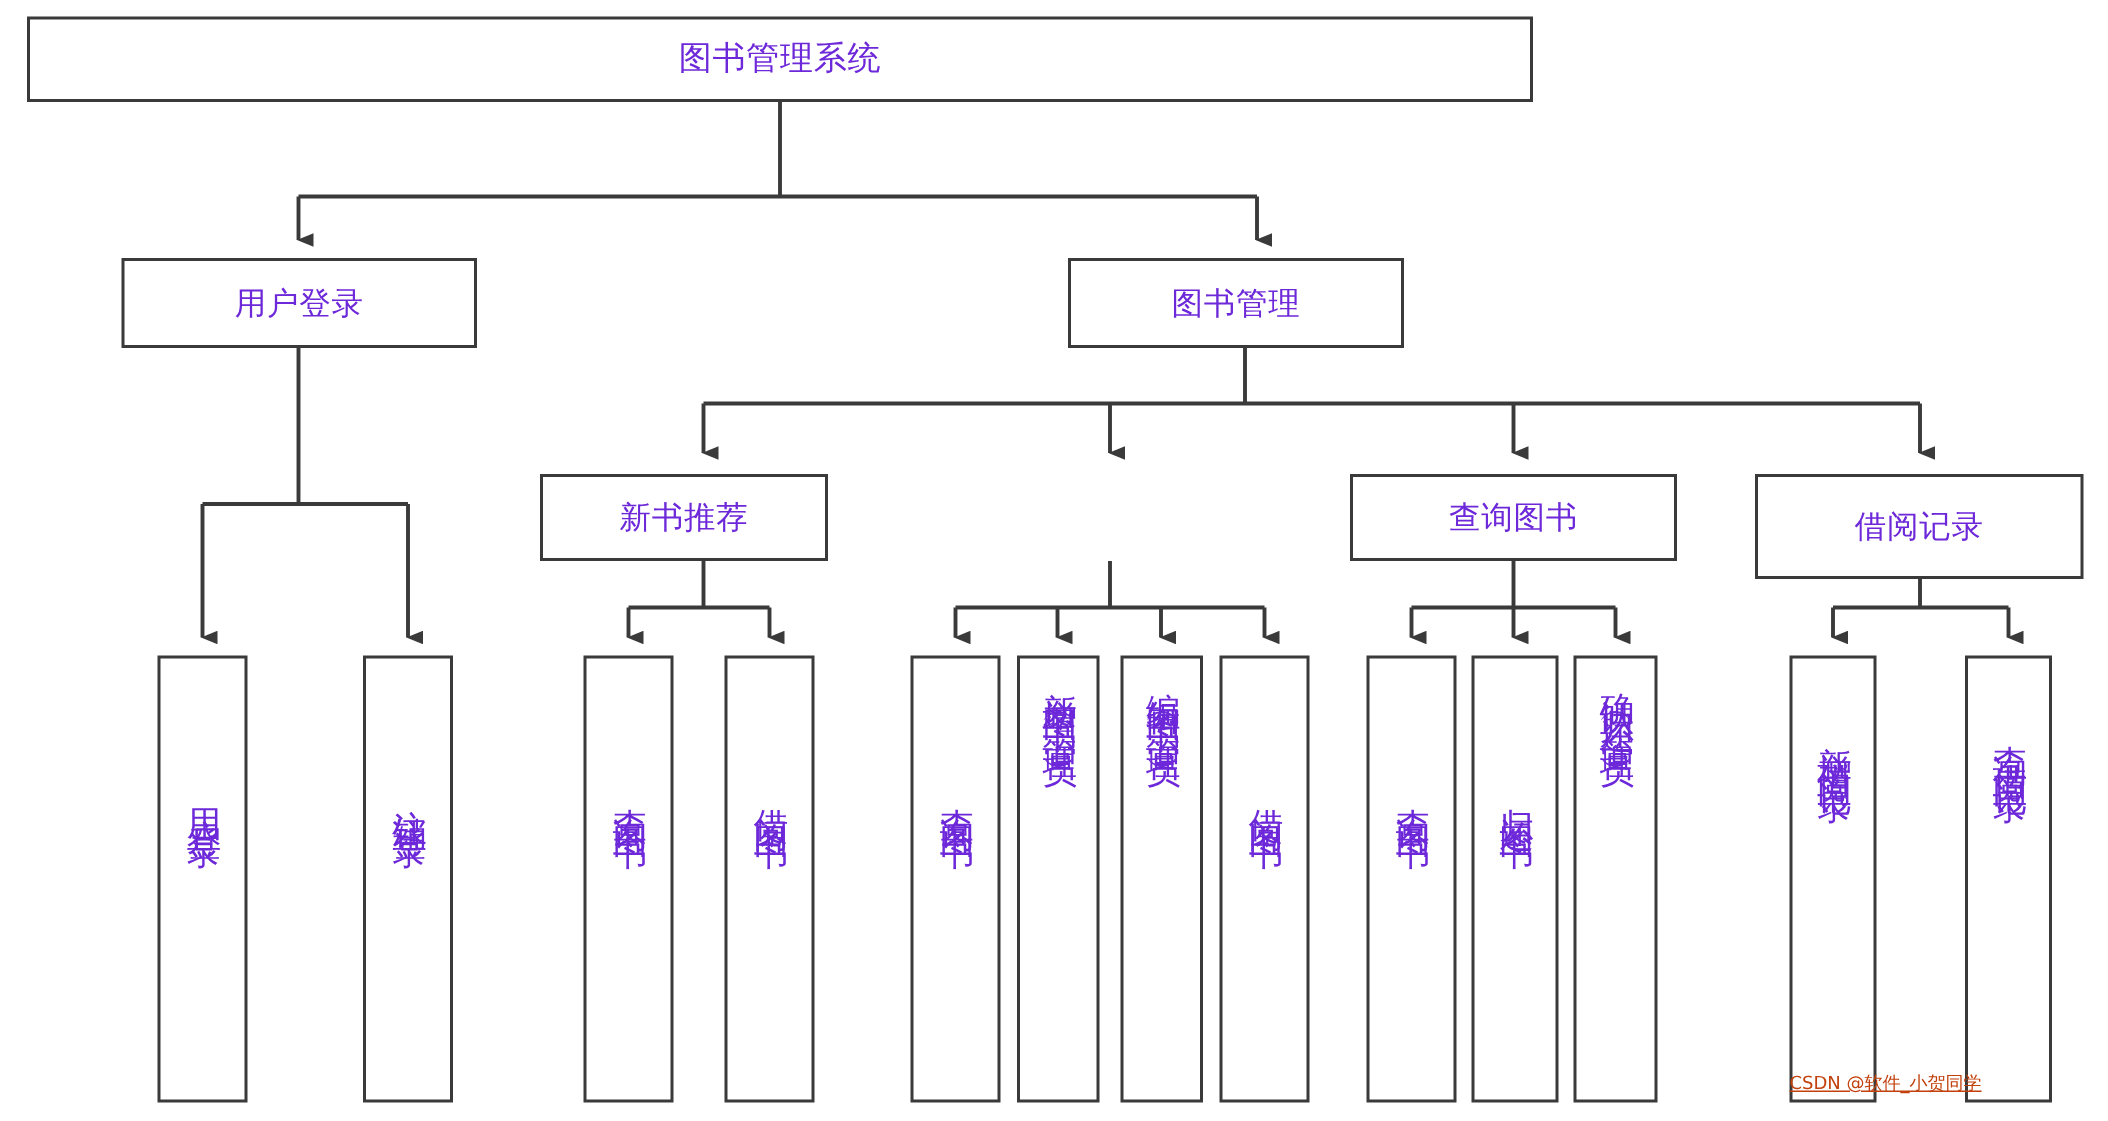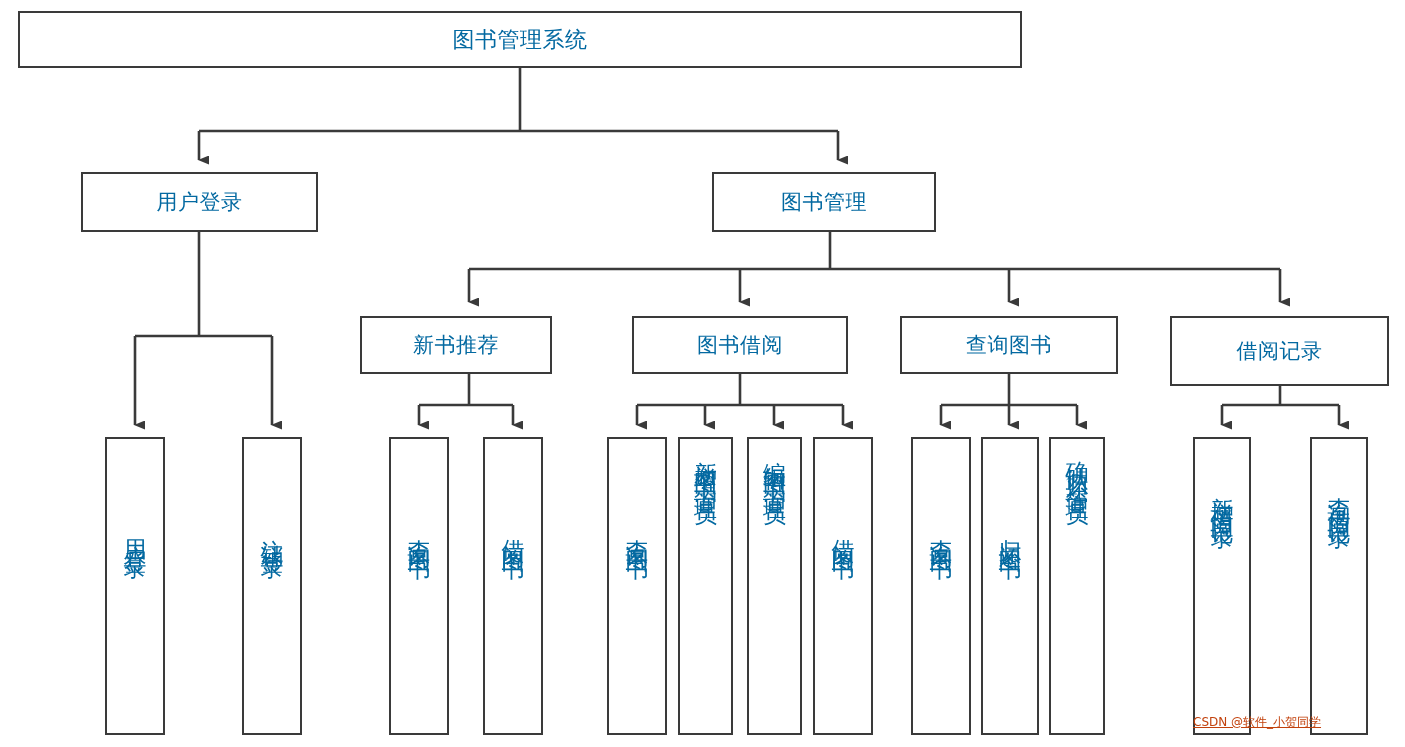--- a/index.html
+++ b/index.html
@@ -33,21 +33,21 @@
     align-items: center;
     justify-content: center;
     color: #1a1a1a;
     z-index: 2;
   }
   .node-label {
     display: block;
     text-align: center;
     line-height: 1.18;
     white-space: nowrap;
-    color: #0369a1;
+    color: #6d28d9;
   }
   
   .node.horiz .node-label {
     font-size: 21px;
     letter-spacing: 0.5px;
   }
   .node.root .node-label {
     font-size: 22px;
   }
   
@@ -138,23 +138,20 @@
   </div>
 
   <div class="node horiz" style="left:712px; top:172px; width:224px; height:60px;">
     <span class="node-label">图书管理</span>
   </div>
 
   <div class="node horiz" style="left:360px; top:316px; width:192px; height:58px;">
     <span class="node-label">新书推荐</span>
   </div>
 
-  <div class="node horiz" style="left:632px; top:316px; width:216px; height:58px;">
-    <span class="node-label">图书借阅</span>
-  </div>
 
   <div class="node horiz" style="left:900px; top:316px; width:218px; height:58px;">
     <span class="node-label">查询图书</span>
   </div>
 
   <div class="node horiz" style="left:1170px; top:316px; width:219px; height:70px;">
     <span class="node-label">借阅记录</span>
   </div>
 
   <div class="node vert" style="left:105px; top:437px; width:60px; height:298px; padding-top:82px;">

